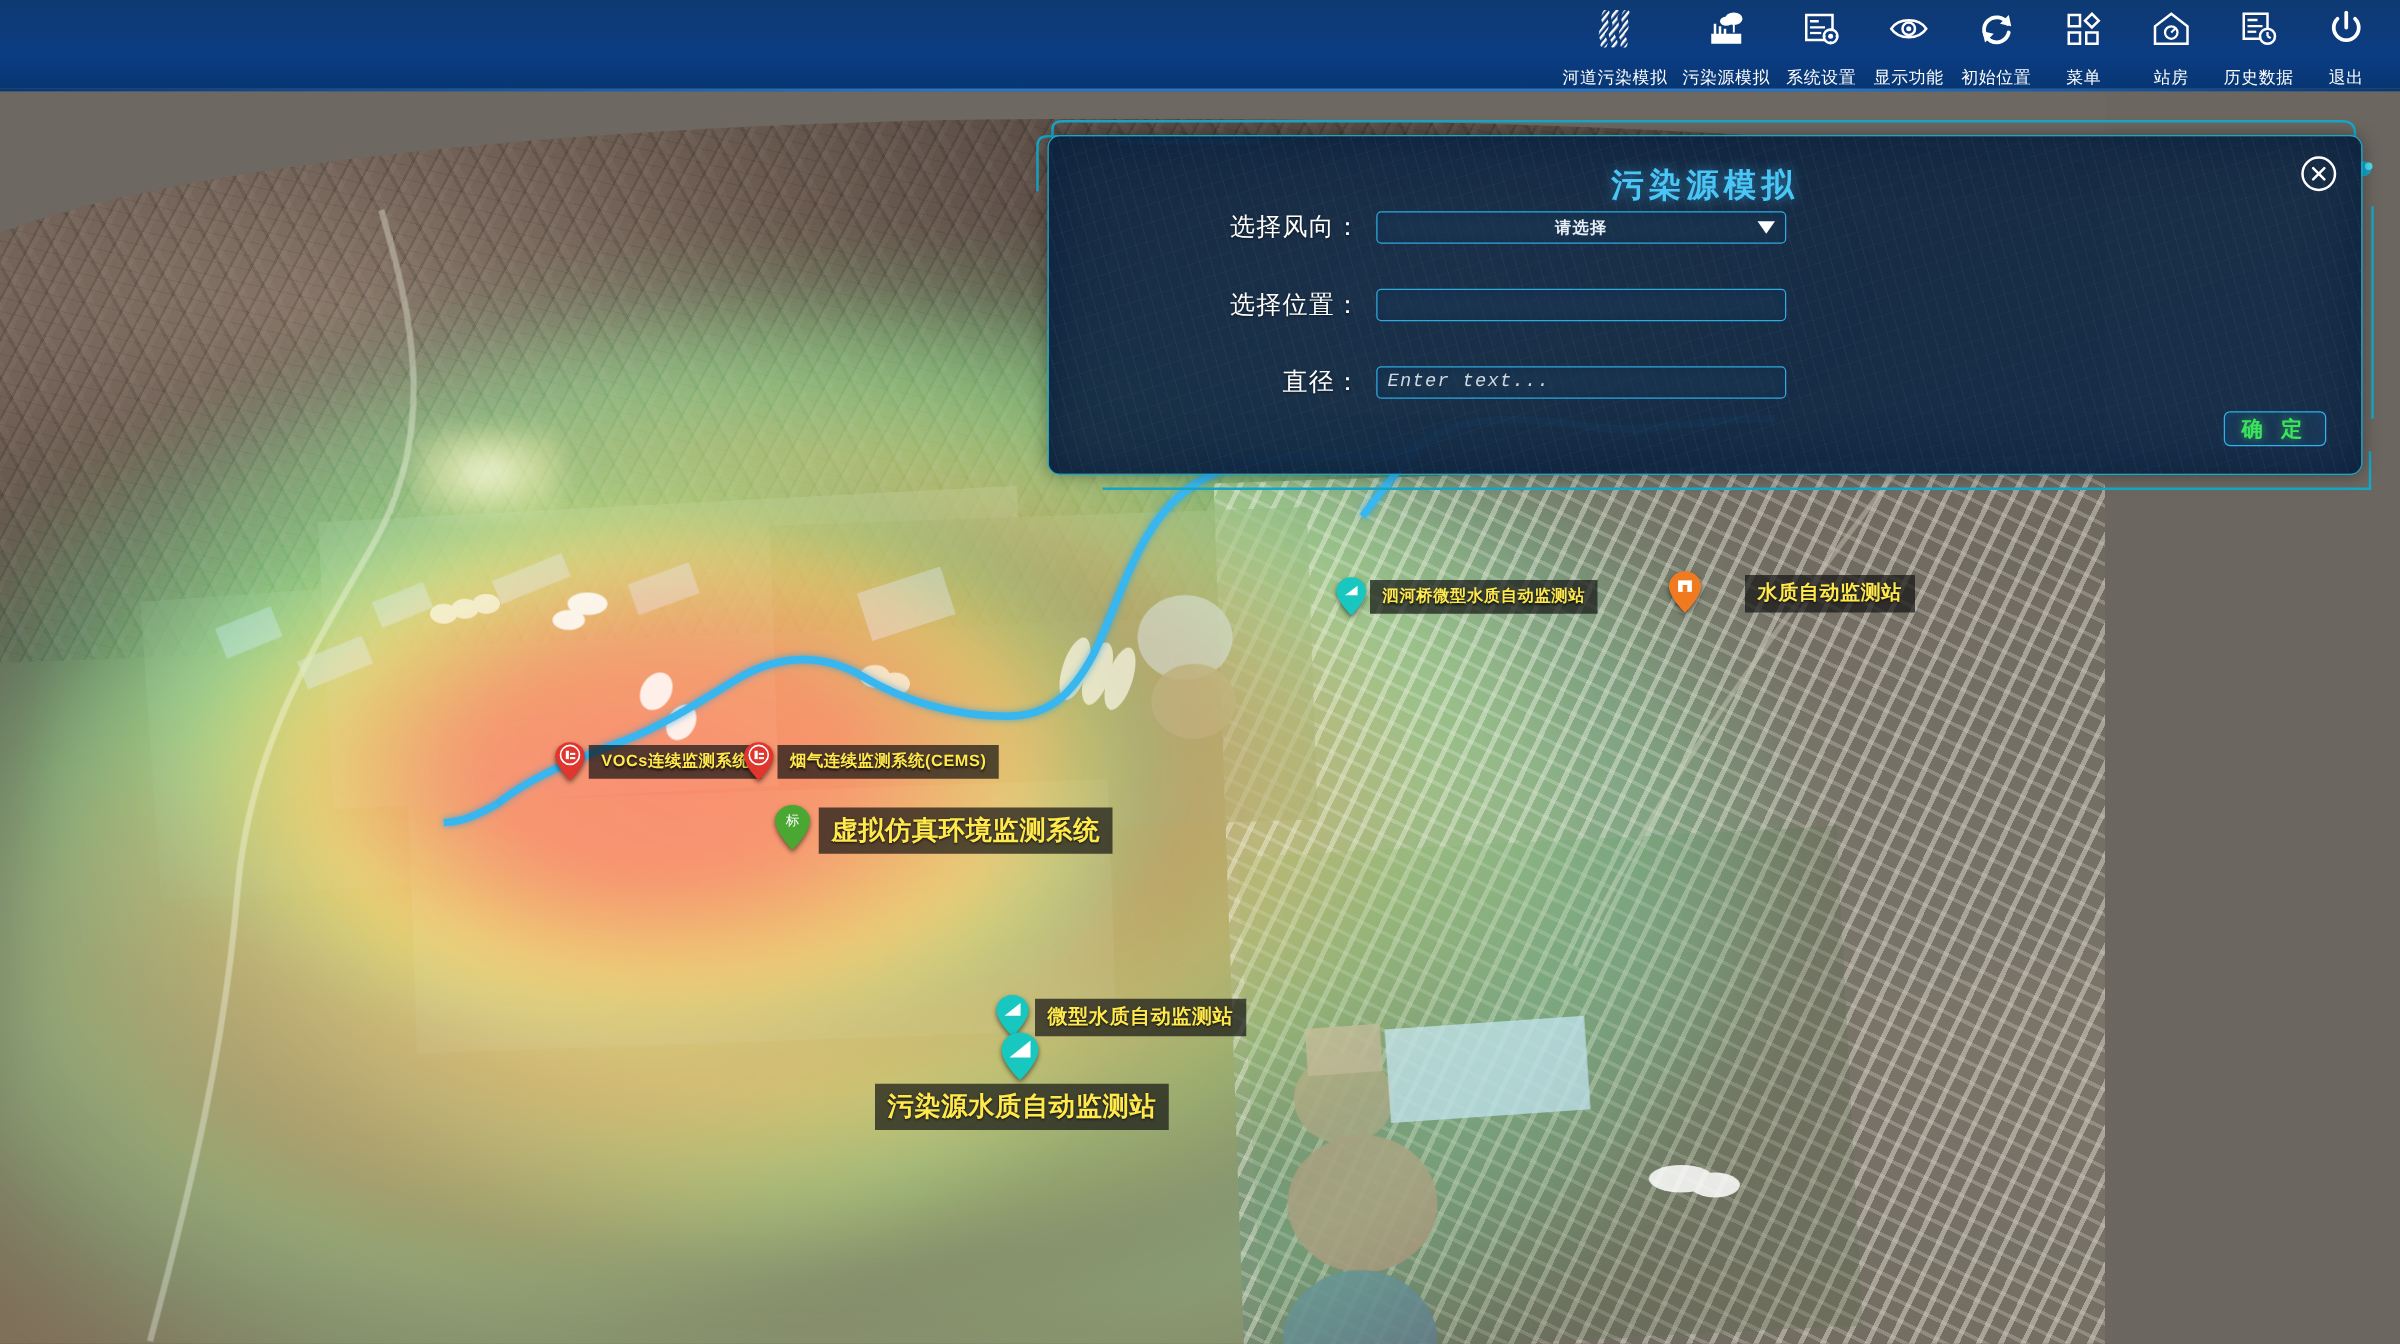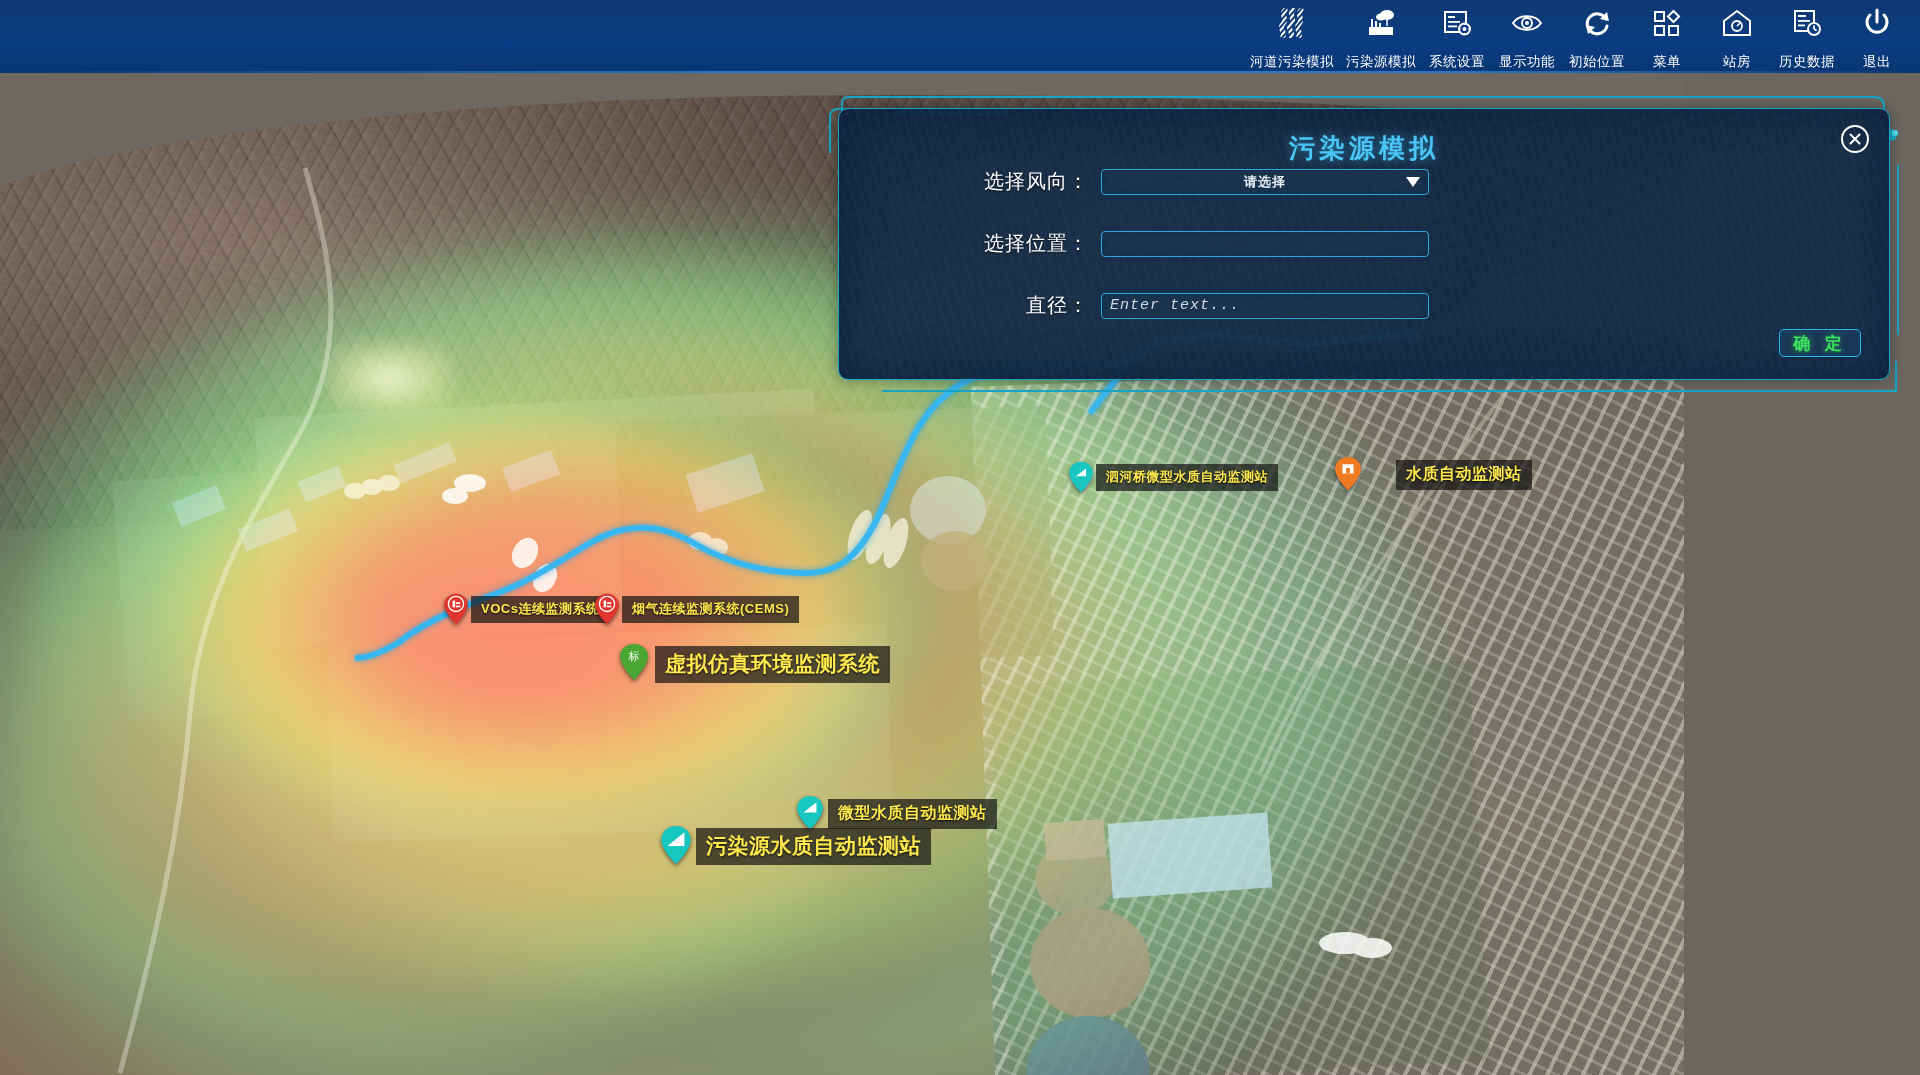--- a/index.html
+++ b/index.html
@@ -459,21 +459,21 @@
     <div class="marker m-md" style="left:796px; top:722px;">
       <span class="pin">
         <svg viewBox="0 0 30 38" width="28" height="35">
             <path d="M15 1 C7 1 1 7 1 14 C1 24 15 37 15 37 C15 37 29 24 29 14 C29 7 23 1 15 1 Z" fill="#18c8c0"></path>
             <polygon points="8,19 22,19 22,8" fill="#ffffff"></polygon>
           </svg>
       </span>
       <span class="tag">微型水质自动监测站</span>
     </div>
 
-    <div class="marker m-lg" style="left:660px; top:752px;">
+    <div class="marker m-lg" style="left:700px; top:752px;flex-direction:column;">
       <span class="pin">
         <svg viewBox="0 0 30 38" width="32" height="40">
             <path d="M15 1 C7 1 1 7 1 14 C1 24 15 37 15 37 C15 37 29 24 29 14 C29 7 23 1 15 1 Z" fill="#18c8c0"></path>
             <polygon points="7,20 23,20 23,7" fill="#ffffff"></polygon>
           </svg>
       </span>
       <span class="tag">污染源水质自动监测站</span>
     </div>
   </div>
 

